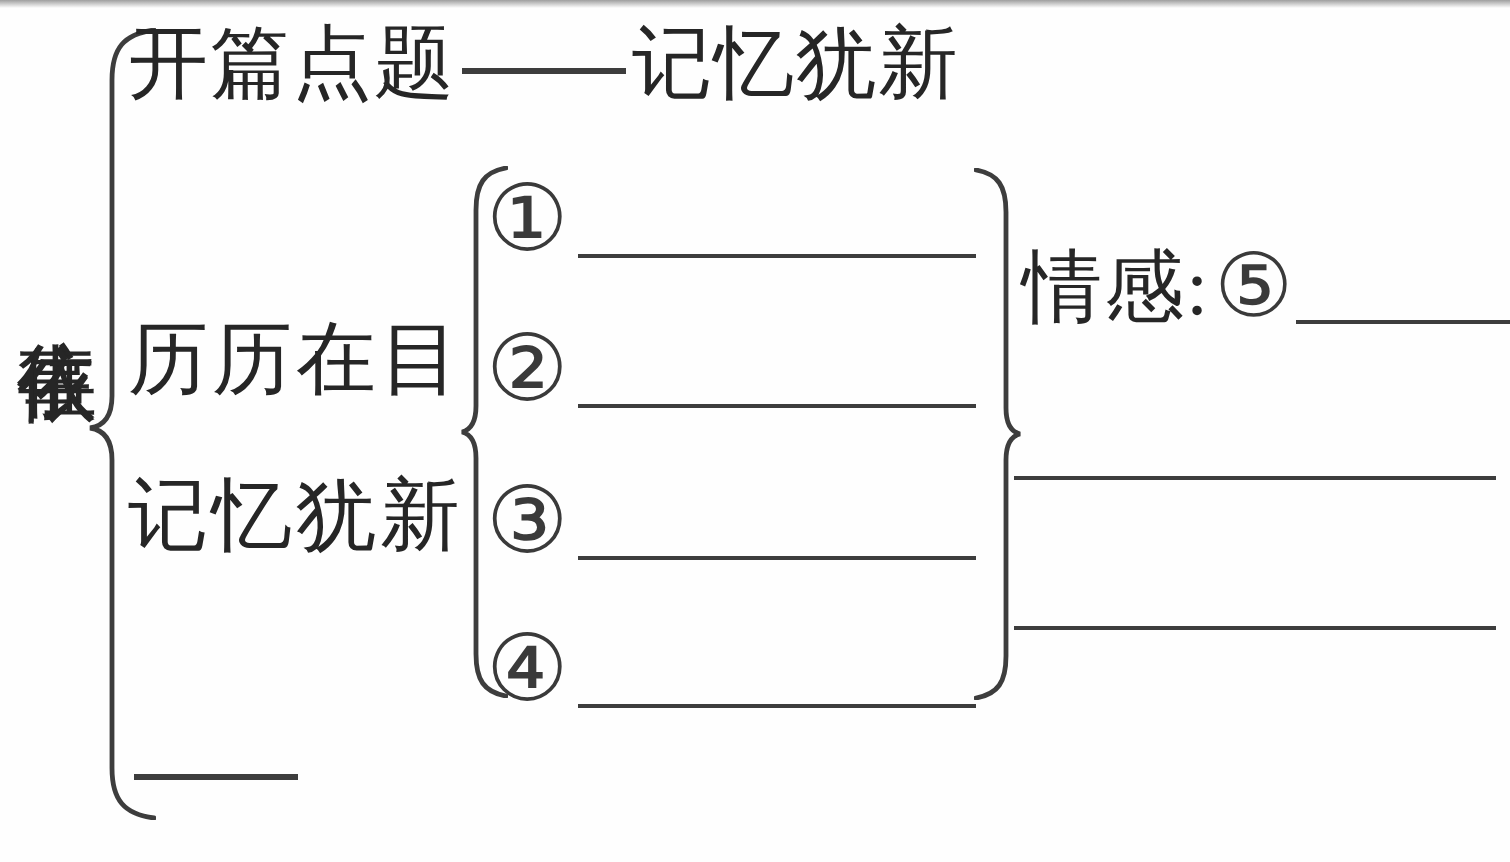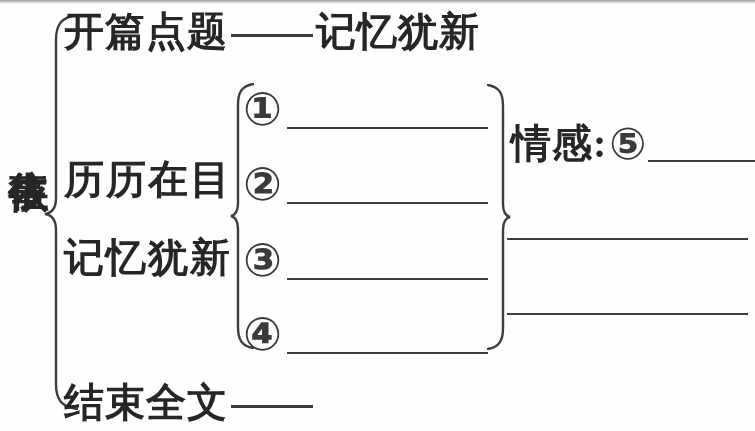--- a/index.html
+++ b/index.html
@@ -3,21 +3,20 @@
 <meta charset="utf-8">
 <style>
   html,body{margin:0;padding:0;background:#fff;}
   .stage{
     position:relative;
     width:755px;height:431px;
     background:#fefefe;
     overflow:hidden;
     font-family:"Liberation Serif","DejaVu Serif",serif;
     color:var(--ink,#262626);
-    font-weight:bold;
   }
   .edge-shadow{
     position:absolute;left:0;top:0;width:100%;height:4px;
     background:linear-gradient(180deg,rgba(80,80,80,.55),rgba(80,80,80,0));
     pointer-events:none;
   }
   .v-title{
     position:absolute;left:7px;top:138px;
     writing-mode:vertical-rl;text-orientation:upright;
     font-size:40px;line-height:1.05;letter-spacing:1px;
@@ -110,17 +109,16 @@
   <div class="emotion-row">
     <span>情感:</span>
     <span class="circled">⑤</span>
     <span class="blank"></span>
   </div>
 
   <div class="free-line" style="left:507px;top:238px;width:241px;"></div>
   <div class="free-line" style="left:507px;top:313px;width:241px;"></div>
 
   <div class="branch-row" style="left:64px;top:381px;">
-    <span>结束全文</span>
     <span class="connector"></span>
   </div>
 
 </div>
 
 </body></html>

